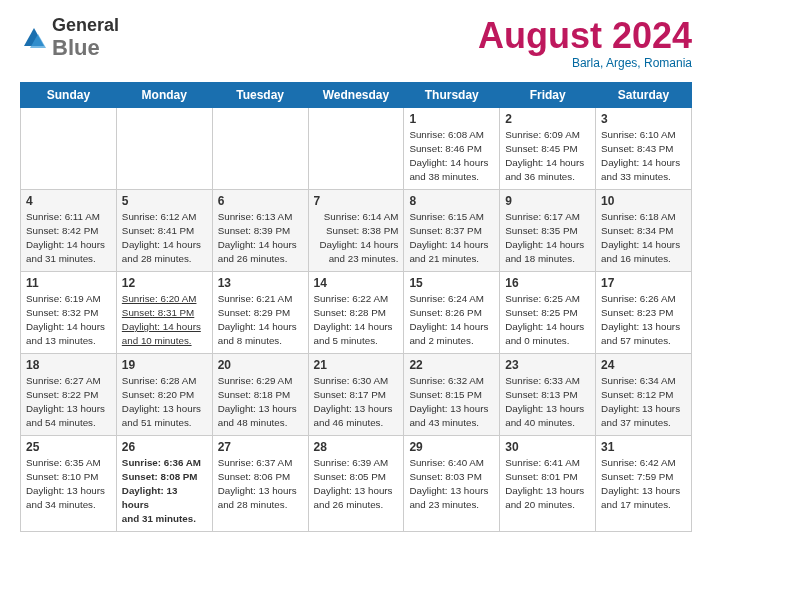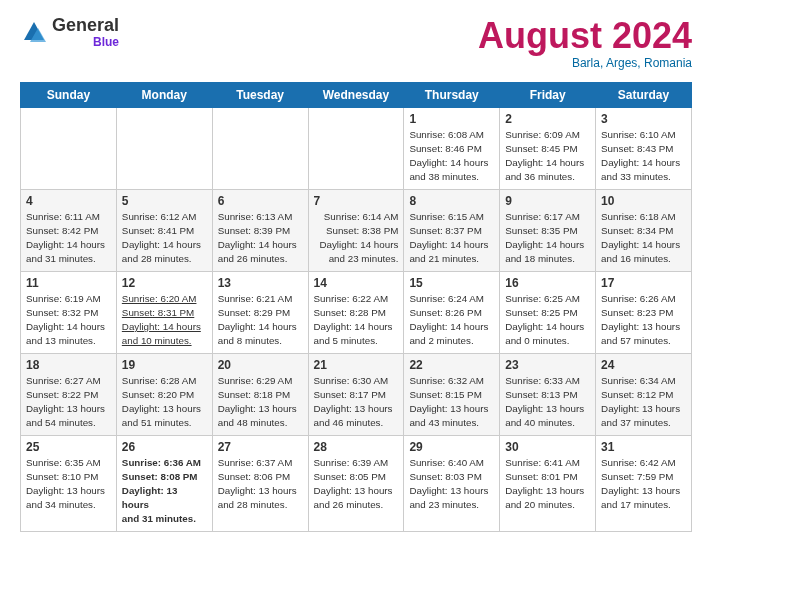--- a/index.html
+++ b/index.html
@@ -29,24 +29,23 @@
       display: flex;
       flex-direction: column;
       line-height: 1.1;
     }
     .logo-general {
       font-size: 18px;
       font-weight: bold;
       color: #333;
     }
     .logo-blue {
-      font-size: 12px;
+      font-size: 22px;
       font-weight: bold;
-      color: #6d28d9;
-      text-align: right;
+      color: #737373;
     }
     .logo-icon {
       width: 28px;
       height: 28px;
     }
     .title-block {
       text-align: right;
     }
     .title-month {
       font-size: 36px;

